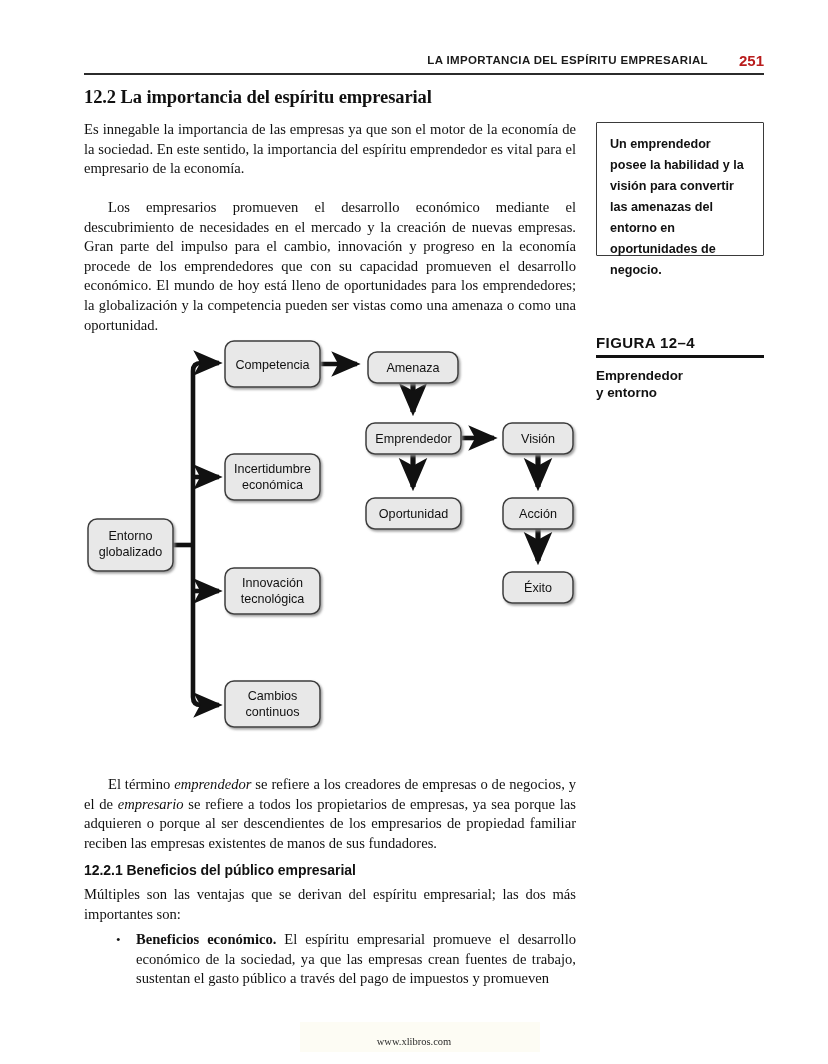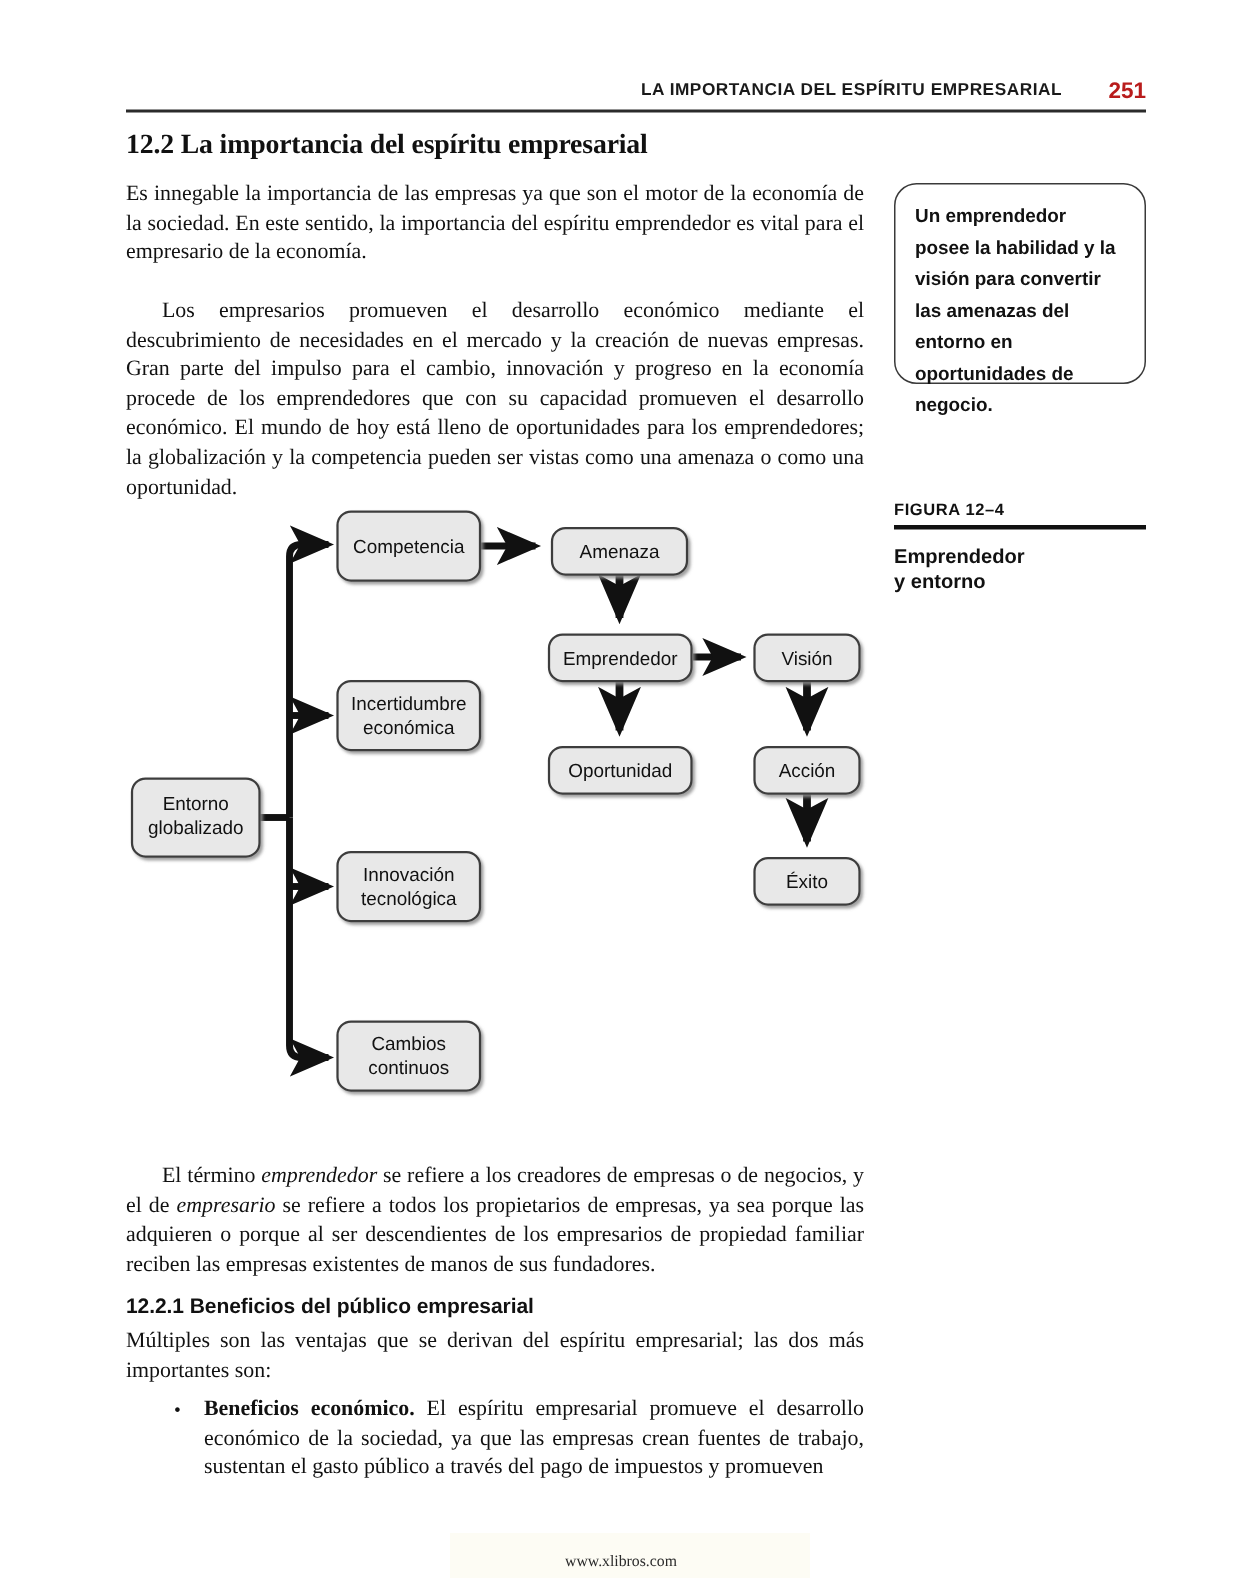--- a/index.html
+++ b/index.html
@@ -117,42 +117,42 @@
   #bullets b { font-weight: 700; }
 
   
   #callout {
     position: absolute;
     left: 596px;
     top: 122px;
     width: 168px;
     height: 134px;
     border: 1.4px solid #3a3a3a;
-    border-radius: 15px;
+    border-radius: 1px;
     box-sizing: border-box;
     padding: 11px 13px;
     font-family: "Liberation Sans", sans-serif;
     font-weight: 700;
     font-size: 12.6px;
     line-height: 21px;
     color: #111;
   }
 
   
   #figure-caption {
     position: absolute;
     left: 596px;
     top: 334px;
     width: 168px;
     font-family: "Liberation Sans", sans-serif;
     color: #111;
   }
   #figure-caption .fig-label {
     font-weight: 700;
-    font-size: 11px;
+    font-size: 15px;
     letter-spacing: 0.4px;
   }
   #figure-caption .fig-rule {
     width: 168px;
     height: 2.6px;
     background: #111;
     margin: 4px 0 9px 0;
   }
   #figure-caption .fig-title {
     font-weight: 700;

